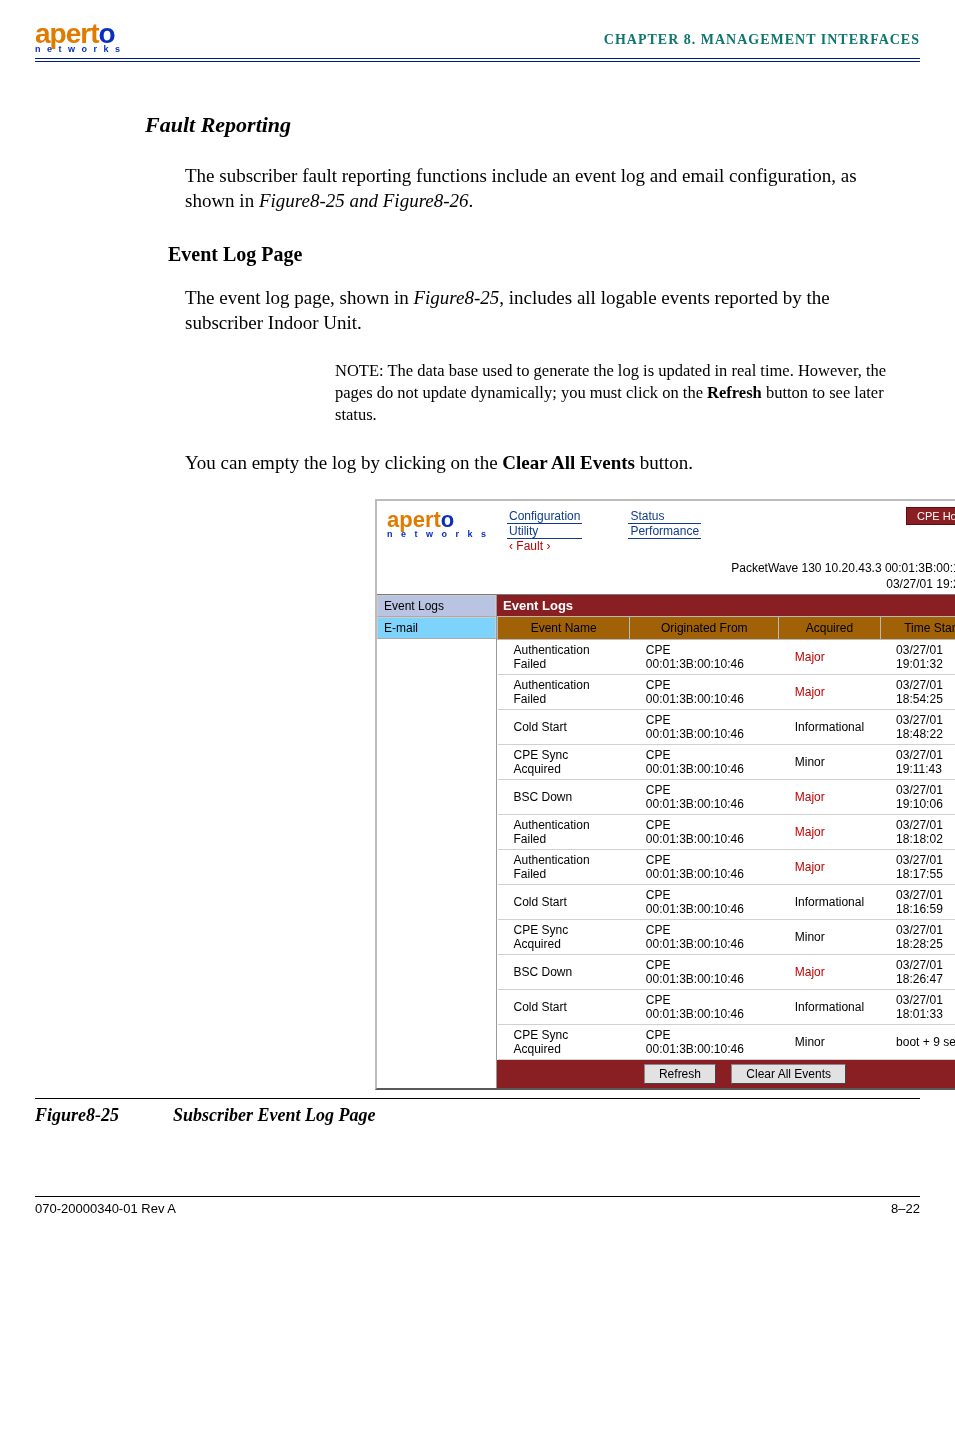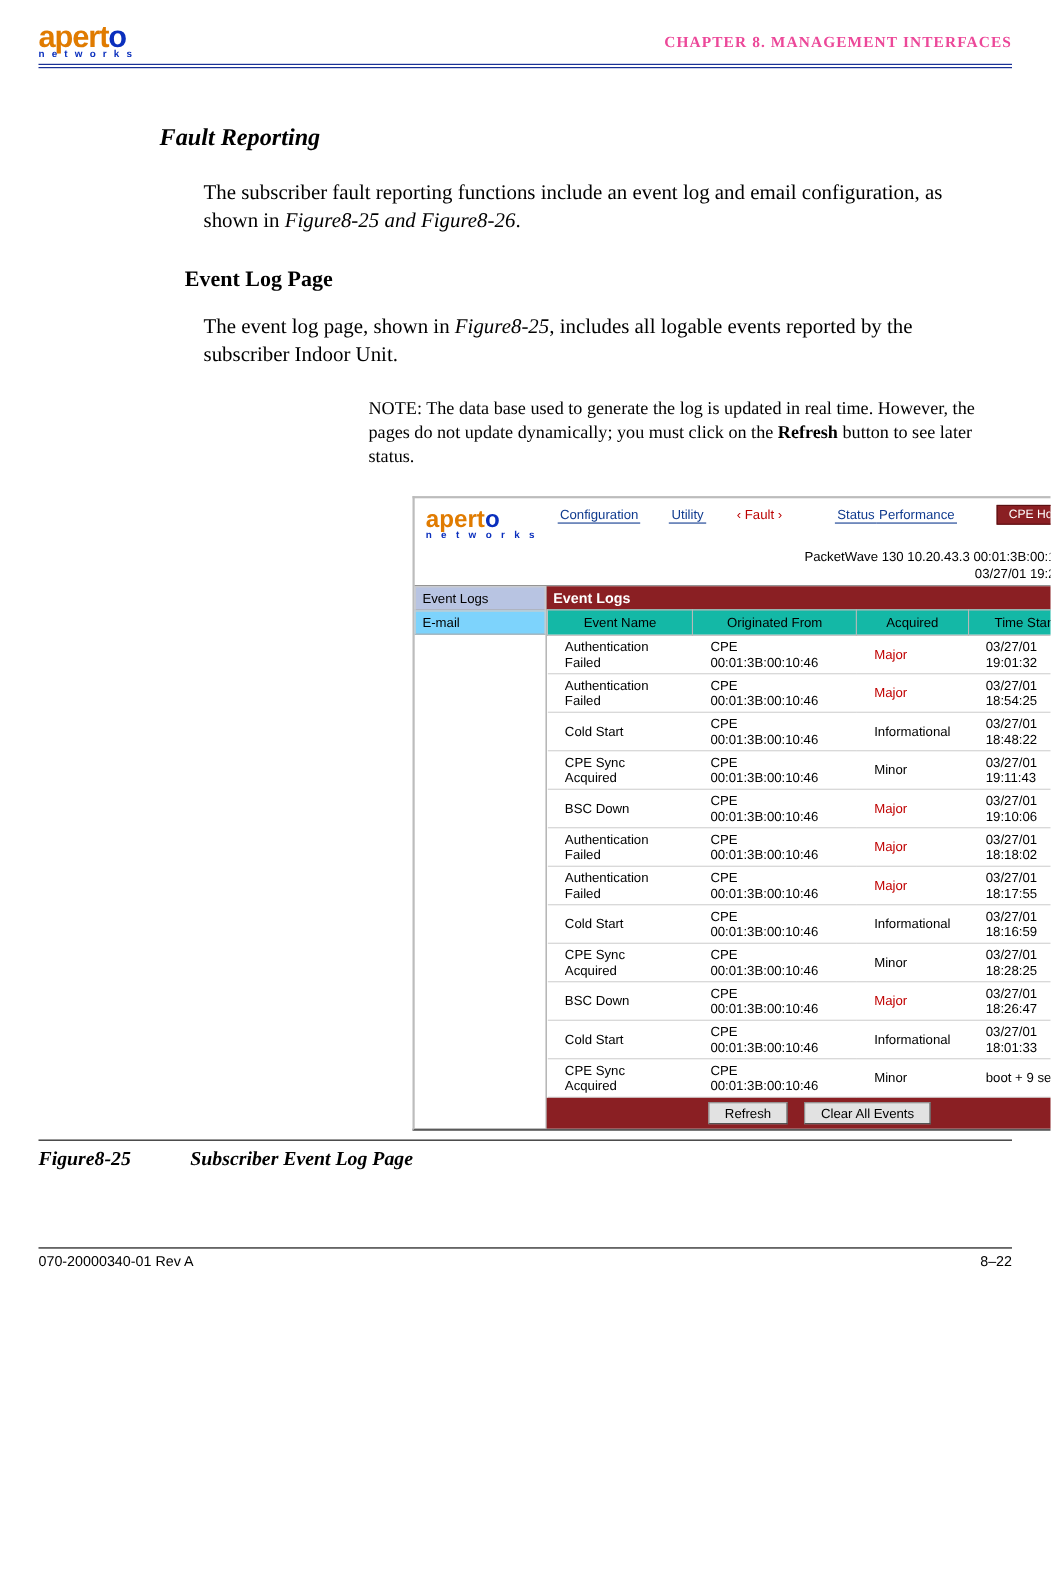--- a/index.html
+++ b/index.html
@@ -29,21 +29,21 @@
     font-family: Arial, sans-serif;
   }
   .logo-aperto .logo-o { color: #0a2fbd; }
   .logo-sub { font-size: 9px; letter-spacing: 2px; color: #0a2fbd; display:block; margin-top:-6px; }
   .chapter {
     font-family: "Times New Roman", serif;
     font-variant: small-caps;
     font-size: 14px;
     font-weight: bold;
     letter-spacing: 1px;
-    color: #ec4899;
+    color: #0f766e;
     margin-top: 14px;
   }
   
   .content { margin: 50px 0 0 110px; }
   h2.section {
     font-style: italic;
     font-weight: bold;
     font-size: 22px;
     margin-bottom: 26px;
   }
@@ -81,21 +81,21 @@
     color: #e07b00;
   }
   .shot-logo .o { color:#0a2fbd; }
   .shot-logo .sub { display:block; font-size:9px; letter-spacing:3px; color:#0a2fbd; margin-top:-4px;}
   .shot-tabs { display:flex; flex-direction:column; gap:0; margin-top:2px;}
   .shot-tabs .row1 { display:flex; gap:6px;}
   .shot-tabs span { font-size:12px; color:#103b8f; border-bottom:1px solid #103b8f; padding:0 2px; cursor:pointer;}
   .shot-tabs .fault { color:#b00; }
   .shot-tabs .fault::before { content:"‹ "; color:#b00;}
   .shot-tabs .fault::after { content:" ›"; color:#b00;}
-  .shot-tabs .col2 { display:flex; flex-direction:row; margin-left:40px;}
+  .shot-tabs .col2 { display:flex; flex-direction:column; margin-left:40px;}
   .shot-home {
     margin-left:auto;
     background:#8a1f23;
     color:#fff;
     font-size:11px;
     padding:2px 10px;
     border:1px solid #5a1012;
     height:18px;
   }
   .shot-ident {
@@ -126,21 +126,21 @@
     font-weight:bold;
     padding:3px 6px;
     font-size:13px;
   }
   table.evt {
     width:100%;
     border-collapse:collapse;
     font-size:12px;
   }
   table.evt th {
-    background:#14b8a6;
+    background:#a16207;
     font-weight:normal;
     border:1px solid #b8b8b8;
     padding:4px 4px;
     font-size:12px;
   }
   table.evt td {
     border-bottom:1px solid #d0d0d0;
     padding:3px 16px;
     vertical-align:middle;
   }
@@ -198,31 +198,34 @@
     <h3 class="sub">Event Log Page</h3>
 
     <p class="para">
       <span>The event log page, shown in </span><span class="italic">Figure8-25</span><span>, includes all logable events reported by the subscriber Indoor Unit.</span>
     </p>
 
     <p class="note">
       <span>NOTE:  </span><span>The data base used to generate the log is updated in real time. However, the pages do not update dynamically; you must click on the </span><span class="bold">Refresh</span><span> button to see later status.</span>
     </p>
 
+    <p class="para">
+      <span>You can empty the log by clicking on the </span><span class="bold">Clear All Events</span><span> button.</span>
+    </p>
 
     <div class="shot-wrap">
       <div class="shot">
         <div class="shot-top">
           <div class="shot-logo">
             <span>apert</span><span class="o">o</span>
             <span class="sub">n e t w o r k s</span>
           </div>
           <div class="shot-tabs">
             <div class="row1">
-              <div style="display:flex;flex-direction:row;gap:26px;">
+              <div style="display:flex;flex-direction:column;">
                 <span>Configuration</span>
                 <span>Utility</span>
                 <span class="fault" style="border:none;">Fault</span>
               </div>
               <div class="col2">
                 <span>Status</span>
                 <span>Performance</span>
               </div>
             </div>
           </div>

